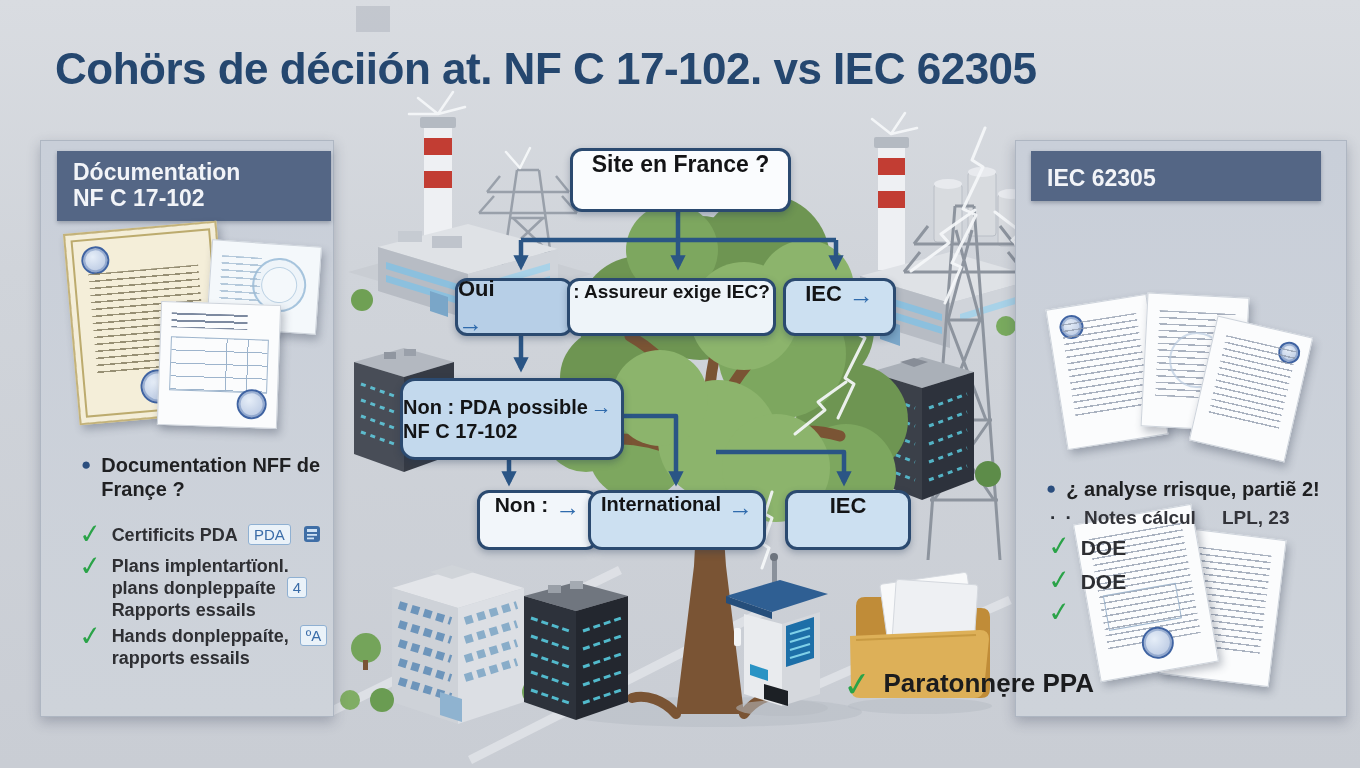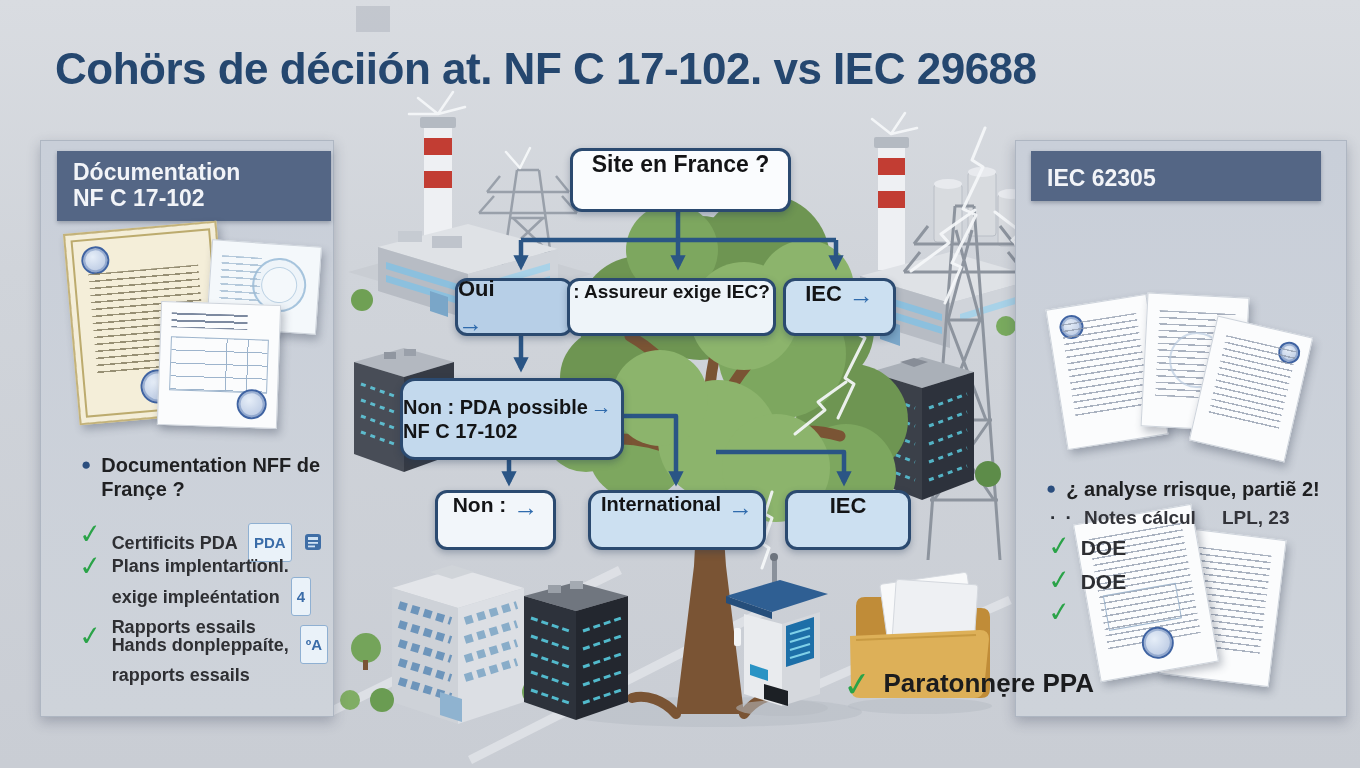--- a/index.html
+++ b/index.html
@@ -60,21 +60,21 @@
   .rb1::after{content:"";position:absolute;left:16px;bottom:48px;width:72px;height:34px;border:1px solid #9db4cc;}
   .rb1 .seal{left:46px;bottom:12px;width:28px;height:28px;}
   
   .q-row,.check-row,.note-row{position:absolute;display:flex;gap:10px;align-items:flex-start;z-index:5;}
   .bullet{color:#2b4e7e;font-size:17px;line-height:24px;}
   .check{color:#2aa348;font-size:27px;line-height:22px;font-weight:700;transform:rotate(-6deg);}
   .q-text{font-weight:700;font-size:20px;line-height:24px;color:#1f2022;}
   .c-text{font-weight:600;font-size:18px;line-height:22px;color:#2e2f33;}
   .c-line{white-space:nowrap;}
   .badge{display:inline-block;border:1.5px solid #8fb0d2;color:#3a6ca8;background:#eaf2f9;
-    padding:9px 5px;border-radius:3px;font-weight:700;font-size:15px;line-height:19px;margin-left:6px;vertical-align:1px;}
+    padding:0 5px;border-radius:3px;font-weight:400;font-size:15px;line-height:19px;margin-left:6px;vertical-align:1px;}
   .printer{display:inline-block;margin-left:5px;vertical-align:-4px;}
   #left-panel .q-row{left:40px;top:312px;}
   #left-panel .r1{left:38px;top:382px;}
   #left-panel .r2{left:38px;top:414px;}
   #left-panel .r3{left:38px;top:484px;}
   #right-panel .q-row{left:30px;top:336px;}
   #right-panel .note-row{left:34px;top:366px;font-size:19px;color:#33343a;font-weight:600;}
   #right-panel .note-ref{margin-left:16px;}
   .dots{font-weight:900;letter-spacing:2px;color:#2b2f36;}
   #right-panel .rc1{left:32px;top:394px;}
@@ -89,21 +89,21 @@
     box-shadow:0 3px 7px rgba(30,50,80,.3);}
   .arr{color:#2f6bad;font-size:25px;font-weight:700;}
   .arr.thin{font-size:21px;}
   #node-site{left:570px;top:148px;width:215px;height:58px;background:#fafcfe;font-size:23px;}
   #node-oui{left:455px;top:278px;width:112px;height:52px;background:#b7cfe7;font-size:22px;flex-direction:column;}
   #node-assureur{left:567px;top:278px;width:203px;height:52px;background:#eef4f9;font-size:19px;}
   #node-iec-top{left:783px;top:278px;width:107px;height:52px;background:#cce0f1;font-size:22px;}
   #node-pda{left:400px;top:378px;width:218px;height:76px;background:#c3d9ed;
     flex-direction:column;gap:0;font-size:20px;line-height:24px;border-radius:15px;}
   #node-pda .nl{display:flex;align-items:center;gap:3px;}
-  #node-non{left:435px;top:490px;width:115px;height:54px;background:#f2f6fa;font-size:21px;}
+  #node-non{left:477px;top:490px;width:115px;height:54px;background:#f2f6fa;font-size:21px;}
   #node-intl{left:588px;top:490px;width:172px;height:54px;background:#cce0f1;font-size:20px;border-radius:14px;}
   #node-iec-bottom{left:785px;top:490px;width:120px;height:54px;background:#cce0f1;font-size:22px;}
   
   #paratonnerre{position:absolute;left:843px;top:668px;z-index:6;display:flex;gap:12px;align-items:center;}
   #paratonnerre .check{font-size:34px;line-height:30px;}
   .pr-label{font-weight:700;font-size:26px;color:#1b1c1e;}
 </style>
 </head>
 <body>
 
@@ -273,21 +273,21 @@
       <path d="M995,212 l26,20 l-9,8 l24,22"></path>
       <path d="M870,300 l-16,32 l11,6 l-20,40 l9,6 l-16,34"></path>
       <path d="M846,382 l-28,20 l7,8 l-30,24"></path>
       <path d="M772,492 l-7,22 l7,4 l-9,26 l6,4 l-7,20"></path>
       <path d="M438,114 l-20,-16 M438,114 l15,-22 M438,114 l-29,0 M438,114 l27,-7" stroke-width="2.5"></path>
       <path d="M891,134 l-19,-15 M891,134 l14,-21 M891,134 l26,-6" stroke-width="2.5"></path>
       <path d="M520,168 l-14,-16 M520,168 l10,-20" stroke-width="2.5"></path>
     </g>
   </svg>
 
-  <h1 id="title">Cohörs de déciión at. NF C 17-102. vs IEC 29688</h1>
+  <h1 id="title">Cohörs de déciión at. NF C 17-102. vs IEC 62305</h1>
 
   <section class="panel" id="left-panel">
     <header class="panel-header">
       <div>Dócumentation</div>
       <div>NF C 17-102</div>
     </header>
     <div class="docs">
       <div class="doc certA">
         <span class="seal s1"></span>
         <div class="lines"></div>
@@ -324,21 +324,21 @@
               </svg>
           </span>
         </div>
       </div>
     </div>
     <div class="check-row r2">
       <span class="check">✓</span>
       <div class="c-text">
         <div class="c-line">Plans implentartïonl.</div>
         <div class="c-line">
-          <span>exige impleéntation</span>
+          <span>plans donpleppaíte</span>
           <span class="badge">4</span>
         </div>
         <div class="c-line">Rapports essails</div>
       </div>
     </div>
     <div class="check-row r3">
       <span class="check">✓</span>
       <div class="c-text">
         <div class="c-line">
           <span>Hands donpleppaíte,</span>

